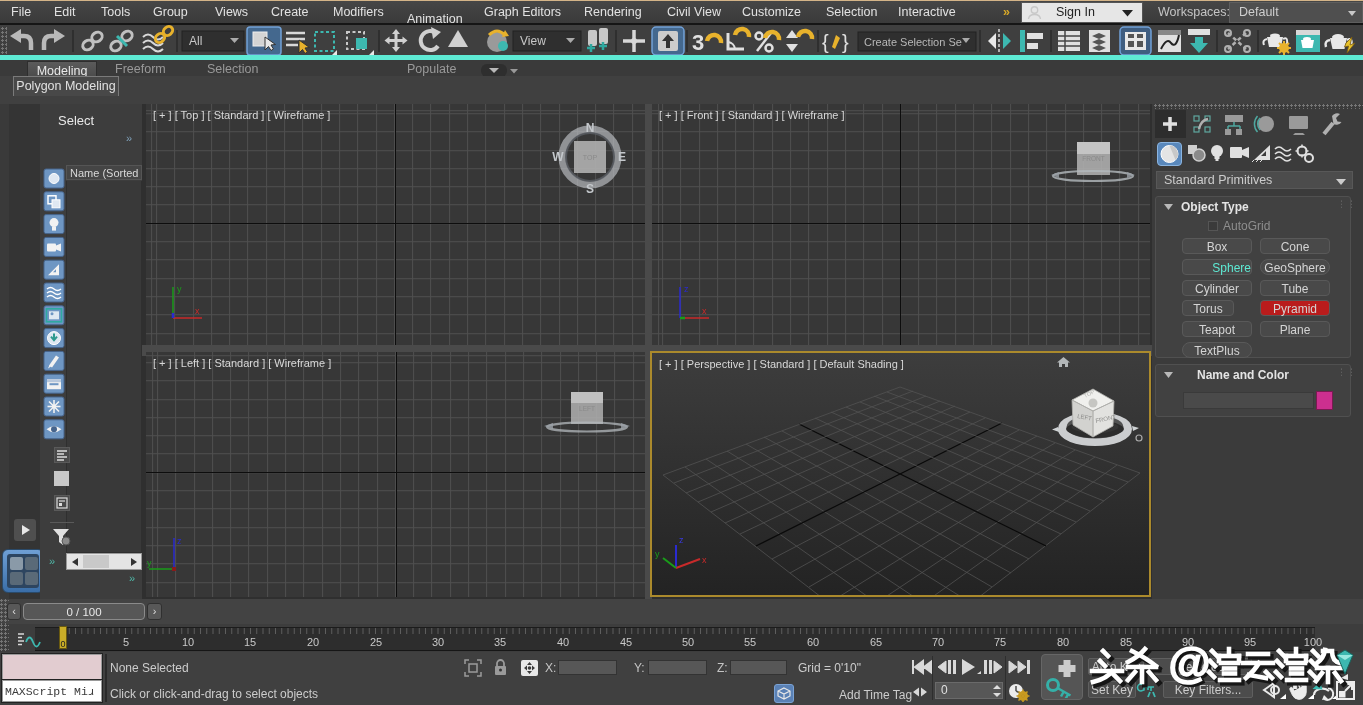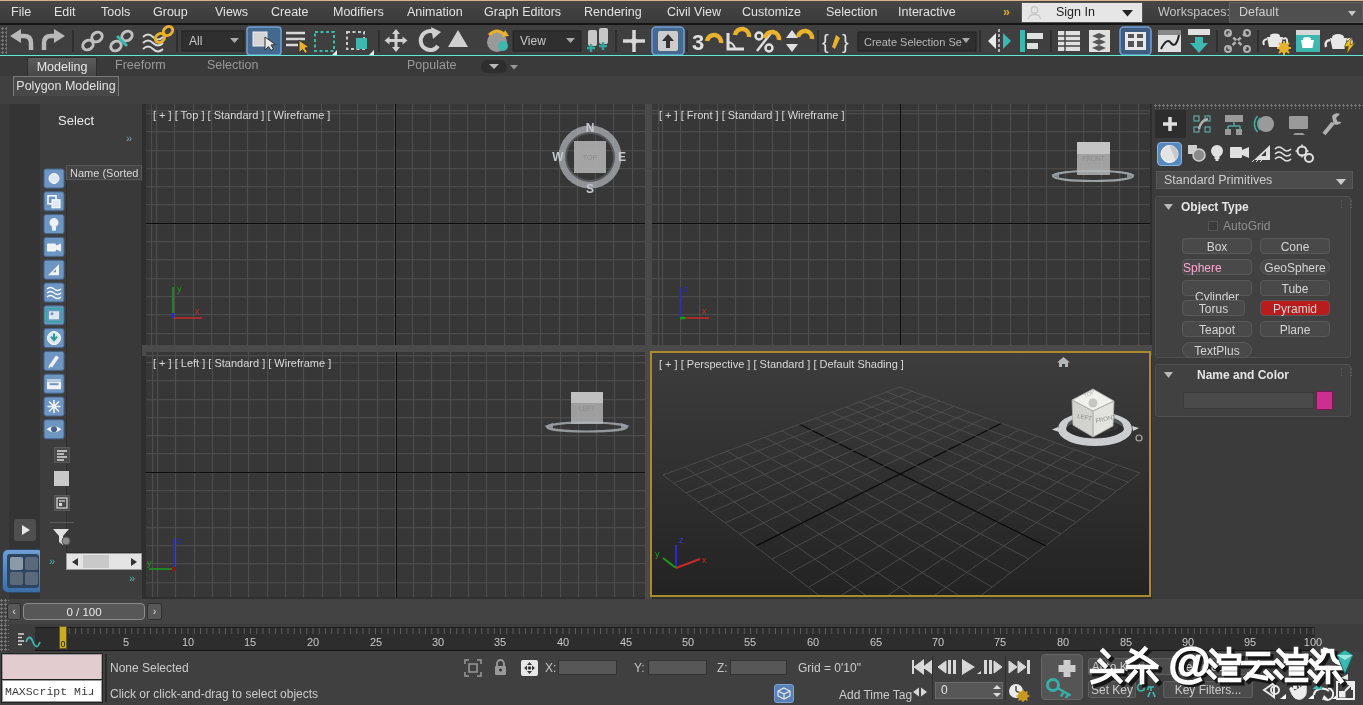--- a/index.html
+++ b/index.html
@@ -1,20 +1,20 @@
 <!DOCTYPE html>
 <html><head><meta charset="utf-8"><style>
 *{margin:0;padding:0;box-sizing:border-box;}
 html,body{width:1363px;height:705px;overflow:hidden;background:#444;}
 body{font-family:"Liberation Sans",sans-serif;position:relative;}
 .abs{position:absolute;}
 #menubar{left:0;top:0;width:1363px;height:23px;background:linear-gradient(#464646,#3a3a3a);border-top:1px solid #d4b488;}
 #menubar span.m{position:absolute;top:4px;color:#e2e2e2;font-size:12.5px;}
 #toolbar{left:0;top:23px;width:1363px;height:32px;background:#3f3f3f;border-top:2px solid #151515;}
-#tabrow{left:0;top:55px;width:1363px;height:21px;background:#3a3a3a;border-top:1px solid #5eead4;}
+#tabrow{left:0;top:55px;width:1363px;height:21px;background:#3a3a3a;border-top:5px solid #5eead4;}
 .rtab{position:absolute;top:2px;height:19px;color:#999;font-size:12.5px;}
 #polyrow{left:0;top:76px;width:1363px;height:20px;background:#404040;}
 #dotstrip{left:0;top:96px;width:1363px;height:8px;background:#404040;}
 .dots{background-image:radial-gradient(circle at 1.5px 1.5px,#757575 1px,transparent 1.3px);background-size:4px 4px;}
 #leftstrip{left:0;top:104px;width:9px;height:495px;background:#3a3a3a;}
 #leftcol{left:9px;top:104px;width:31px;height:495px;background:#343434;}
 #selpanel{left:40px;top:104px;width:102px;height:495px;background:#3d3d3d;}
 #vpbg{left:142px;top:104px;width:1010px;height:495px;background:#2f2f2f;}
 .vp{position:absolute;background-color:#373737;overflow:hidden;}
 .vp .vlabel{position:absolute;left:7px;top:5px;color:#d8d8d8;font-size:11px;}
@@ -35,21 +35,21 @@
 </style></head>
 <body>
 <div id="menubar" class="abs">
 <span class="m" style="left:11px;">File</span>
 <span class="m" style="left:54px;">Edit</span>
 <span class="m" style="left:101px;">Tools</span>
 <span class="m" style="left:153px;text-align:center;">Group</span>
 <span class="m" style="left:215px;">Views</span>
 <span class="m" style="left:271px;">Create</span>
 <span class="m" style="left:333px;">Modifiers</span>
-<span class="m" style="left:407px;">Animation</span>
+<span class="m" style="left:407px;margin-top:7px;">Animation</span>
 <span class="m" style="left:484px;">Graph Editors</span>
 <span class="m" style="left:584px;">Rendering</span>
 <span class="m" style="left:667px;">Civil View</span>
 <span class="m" style="left:742px;">Customize</span>
 <span class="m" style="left:826px;">Selection</span>
 <span class="m" style="left:898px;">Interactive</span>
 <span class="m" style="left:1003px;color:#d8a828;font-weight:bold;">»</span>
 <div class="abs" style="left:1021px;top:1px;width:122px;height:21px;background:#e6e6e6;border:1px solid #555;"></div>
 <svg class="abs" style="left:1026px;top:3px;" width="17" height="17" viewBox="0 0 17 17">
       <circle cx="8.5" cy="6" r="3.2" fill="none" stroke="#c8c8c8" stroke-width="1.4"></circle>
@@ -581,25 +581,25 @@
 <div class="abs" style="left:3px;top:92px;width:196px;height:162px;background:#414141;border:1px solid #505050;border-radius:3px;">
  <svg class="abs" style="left:8px;top:6px;" width="10" height="8">
         <path d="M0 1 L9 1 L4.5 7 Z" fill="#b8b8b8"></path>
       </svg>
  <div class="txt" style="left:25px;top:3px;font-weight:bold;color:#e4e4e4;">Object Type</div>
  <div class="txt" style="left:181px;top:2px;color:#6a6a6a;font-size:9px;letter-spacing:1px;">⋮⋮</div>
  <div class="abs" style="left:52px;top:24px;width:10px;height:10px;background:#3a3a3a;border:1px solid #555;"></div>
  <div class="txt" style="left:67px;top:22px;color:#8e8e8e;">AutoGrid</div>
  <div class="abs" style="left:26px;top:41px;width:70px;height:16px;background:#494949;border:1px solid #595959;border-radius:4px;color:#d4d4d4;font-size:12px;text-align:center;padding-top:0px;line-height:16px;">Box</div>
  <div class="abs" style="left:104px;top:41px;width:70px;height:16px;background:#494949;border:1px solid #595959;border-radius:4px;color:#d4d4d4;font-size:12px;text-align:center;padding-top:0px;line-height:16px;">Cone</div>
- <div class="abs" style="left:26px;top:62px;width:70px;height:16px;background:#494949;border:1px solid #595959;border-radius:4px;color:#f9a8d4;font-size:12px;text-align:left;padding-top:0px;line-height:16px;">Sphere</div>
+ <div class="abs" style="left:26px;top:62px;width:70px;height:16px;background:#494949;border:1px solid #595959;border-radius:4px;color:#5eead4;font-size:12px;text-align:right;padding-top:0px;line-height:16px;">Sphere</div>
  <div class="abs" style="left:104px;top:62px;width:70px;height:16px;background:#494949;border:1px solid #595959;border-radius:8px;color:#d4d4d4;font-size:12px;text-align:center;padding-top:0px;line-height:16px;">GeoSphere</div>
- <div class="abs" style="left:26px;top:83px;width:70px;height:16px;background:#494949;border:1px solid #595959;border-radius:4px;color:#d4d4d4;font-size:12px;text-align:center;padding-top:8px;line-height:16px;">Cylinder</div>
+ <div class="abs" style="left:26px;top:83px;width:70px;height:16px;background:#494949;border:1px solid #595959;border-radius:4px;color:#d4d4d4;font-size:12px;text-align:center;padding-top:0px;line-height:16px;">Cylinder</div>
  <div class="abs" style="left:104px;top:83px;width:70px;height:16px;background:#494949;border:1px solid #595959;border-radius:4px;color:#d4d4d4;font-size:12px;text-align:center;padding-top:0px;line-height:16px;">Tube</div>
- <div class="abs" style="left:26px;top:103px;width:63px;height:16px;background:#494949;border:1px solid #595959;border-radius:4px;color:#d4d4d4;font-size:12px;text-align:center;padding-top:0px;line-height:16px;">Torus</div>
+ <div class="abs" style="left:26px;top:103px;width:52px;height:16px;background:#494949;border:1px solid #595959;border-radius:4px;color:#d4d4d4;font-size:12px;text-align:center;padding-top:0px;line-height:16px;">Torus</div>
  <div class="abs" style="left:104px;top:103px;width:70px;height:16px;background:#b91c1c;border:1px solid #595959;border-radius:4px;color:#d4d4d4;font-size:12px;text-align:center;padding-top:0px;line-height:16px;">Pyramid</div>
  <div class="abs" style="left:26px;top:124px;width:70px;height:16px;background:#494949;border:1px solid #595959;border-radius:4px;color:#d4d4d4;font-size:12px;text-align:center;padding-top:0px;line-height:16px;">Teapot</div>
  <div class="abs" style="left:104px;top:124px;width:70px;height:16px;background:#494949;border:1px solid #595959;border-radius:4px;color:#d4d4d4;font-size:12px;text-align:center;padding-top:0px;line-height:16px;">Plane</div>
  <div class="abs" style="left:26px;top:145px;width:70px;height:16px;background:#494949;border:1px solid #595959;border-radius:8px;color:#d4d4d4;font-size:12px;text-align:center;padding-top:0px;line-height:16px;">TextPlus</div>
 </div>
 <div class="abs" style="left:3px;top:260px;width:196px;height:53px;background:#414141;border:1px solid #505050;border-radius:3px;">
  <svg class="abs" style="left:8px;top:6px;" width="10" height="8">
         <path d="M0 1 L9 1 L4.5 7 Z" fill="#b8b8b8"></path>
       </svg>
  <div class="txt" style="left:25px;top:3px;font-weight:bold;color:#e4e4e4;margin-left:16px;">Name and Color</div>

